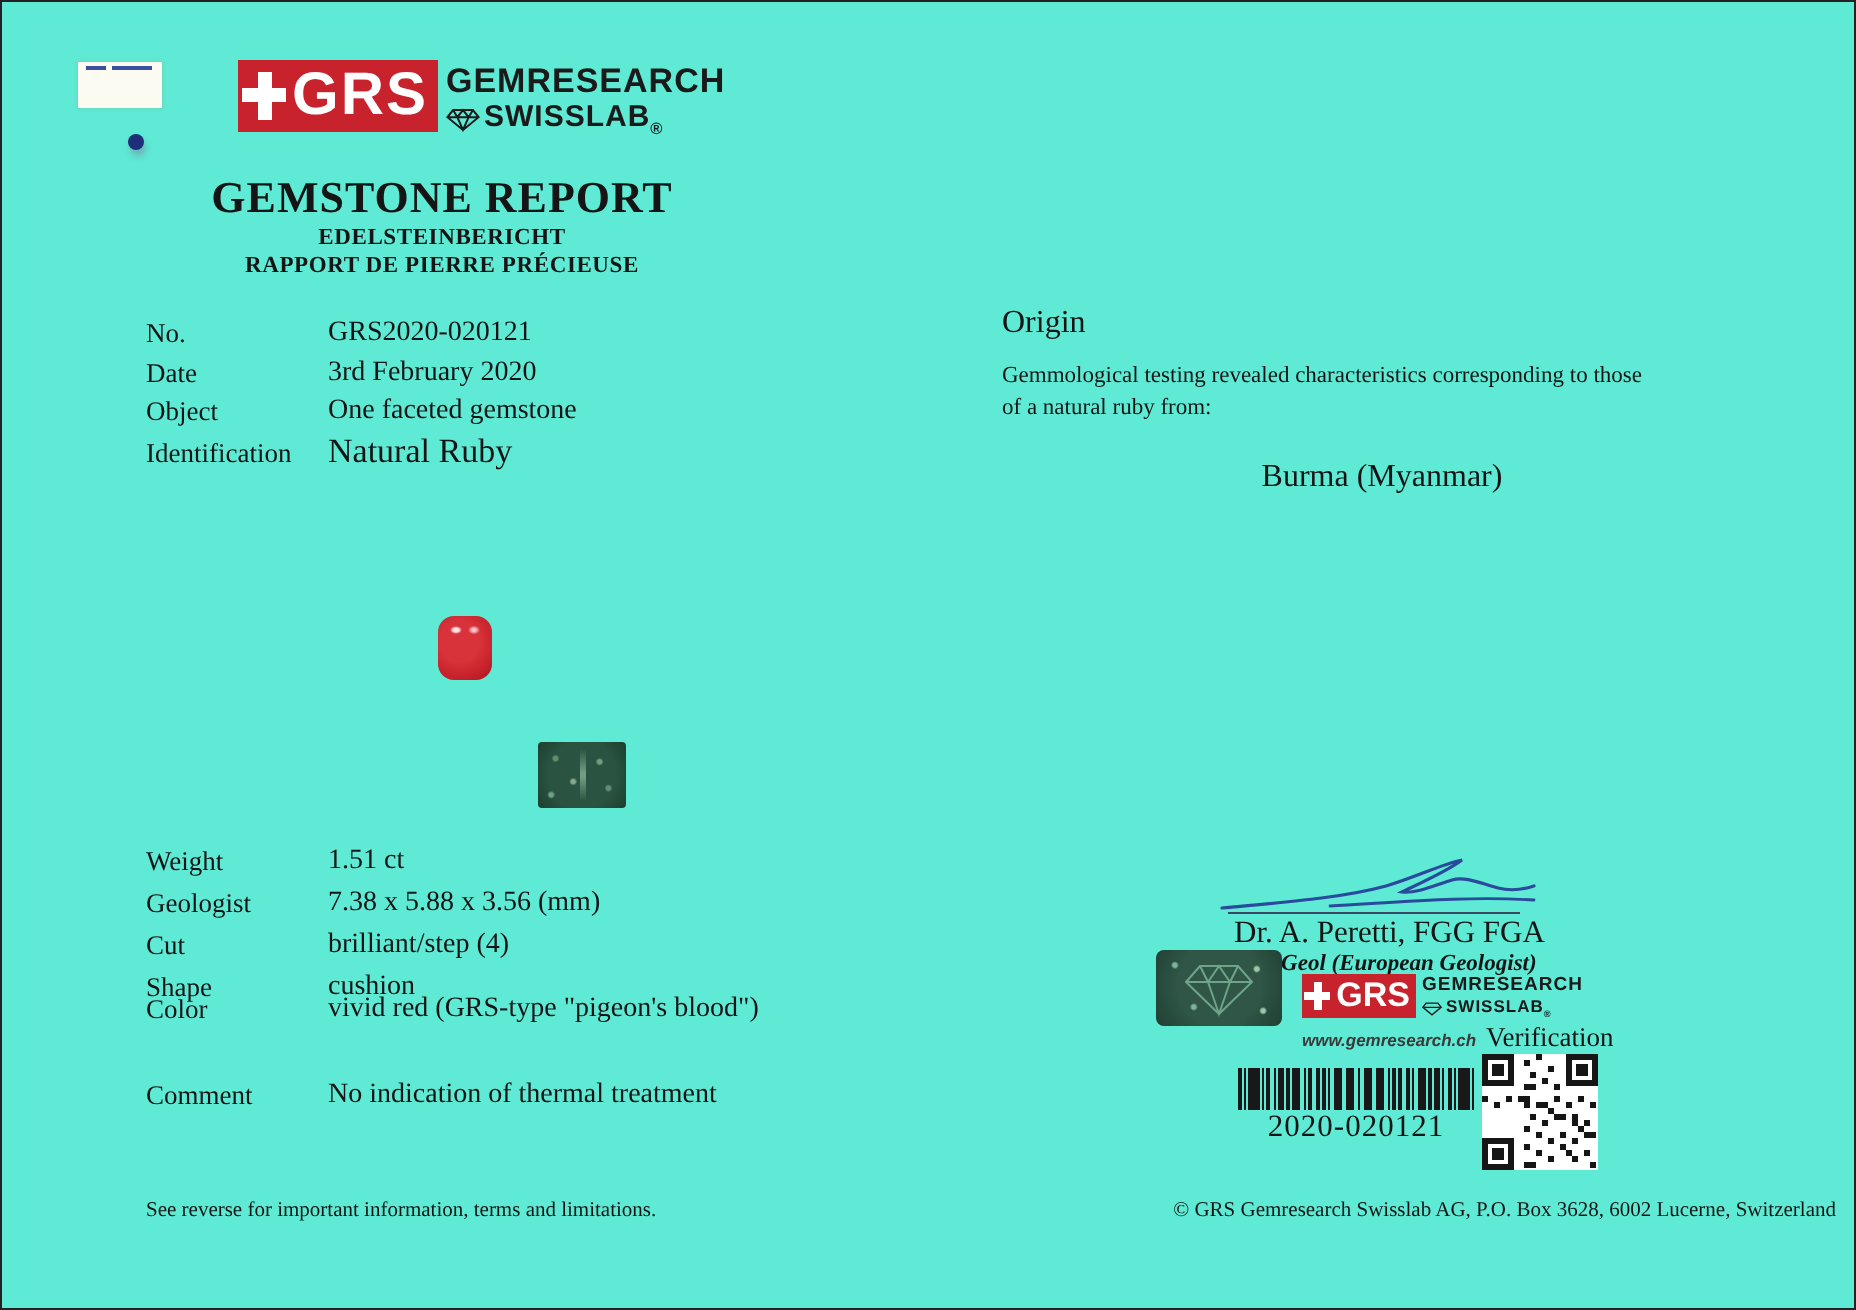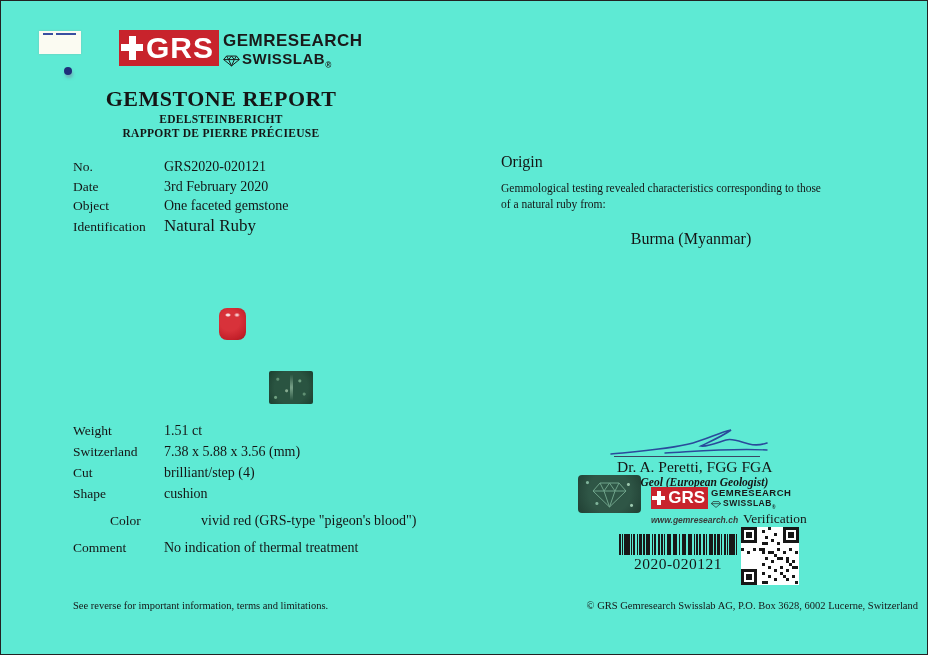--- a/index.html
+++ b/index.html
@@ -153,32 +153,32 @@
   <div class="abs origin-r">Burma (Myanmar)</div>
 
   <div class="abs ruby-photo"></div>
   <div class="abs incl-photo"></div>
 
   <div class="abs frow" style="top:422px;">
     <span class="lab">Weight</span>
     <span class="val">1.51 ct</span>
   </div>
   <div class="abs frow" style="top:443px;">
-    <span class="lab">Switzerland</span>
+    <span class="lab">Geologist</span>
     <span class="val">7.38 x 5.88 x 3.56 (mm)</span>
   </div>
   <div class="abs frow" style="top:464px;">
     <span class="lab">Cut</span>
     <span class="val">brilliant/step (4)</span>
   </div>
   <div class="abs frow" style="top:485px;">
     <span class="lab">Shape</span>
     <span class="val">cushion</span>
   </div>
-  <div class="abs frow" style="top:512px;margin-left:37px;">
+  <div class="abs frow" style="top:496px;">
     <span class="lab">Color</span>
     <span class="val">vivid red (GRS-type "pigeon's blood")</span>
   </div>
   <div class="abs frow" style="top:527px;margin-top:12px;">
     <span class="lab">Comment</span>
     <span class="val">No indication of thermal treatment</span>
   </div>
 
   <svg class="abs" style="left:608px;top:426px;" width="160" height="32" viewBox="0 0 160 32">
     <path d="M2 27 C 34 24, 62 22, 84 16 C 98 12, 112 5, 122 3 C 114 9, 98 16, 92 19 C 99 20, 110 15, 117 13 C 124 11, 132 15, 140 17 C 148 19, 155 17, 158 16" fill="none" stroke="#2a4a9b" stroke-width="1.6" stroke-linecap="round"></path>

